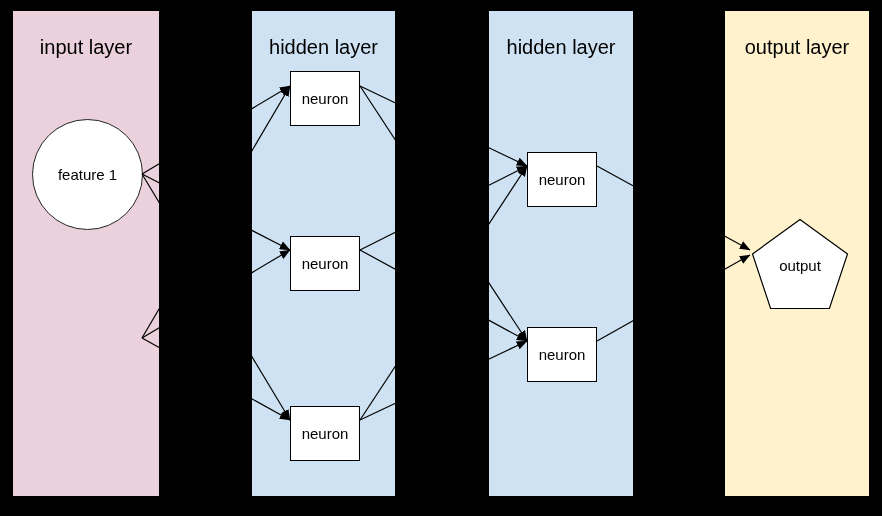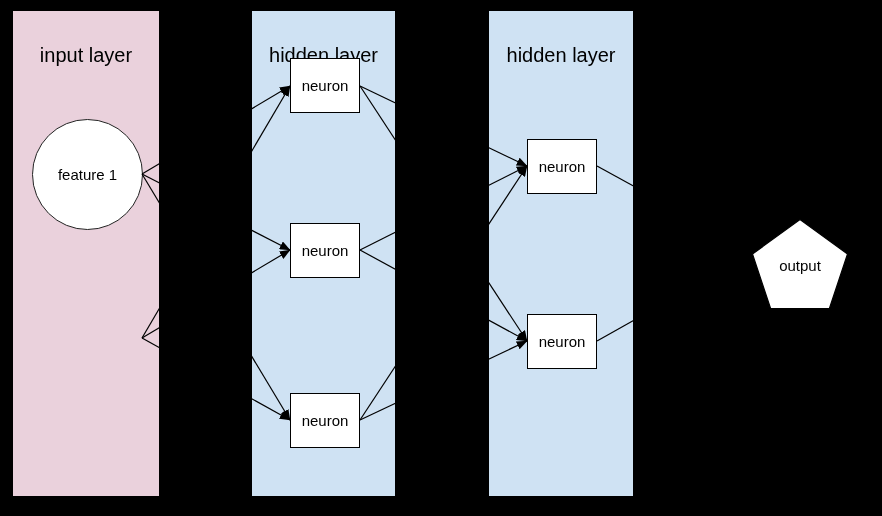--- a/index.html
+++ b/index.html
@@ -14,21 +14,21 @@
   .panel {
     position: absolute;
     top: 11px;
     height: 485px;
   }
   .panel.input   { left: 13px;  width: 146px; background: #EAD1DC; }
   .panel.hidden1 { left: 252px; width: 143px; background: #CFE2F3; }
   .panel.hidden2 { left: 489px; width: 144px; background: #CFE2F3; }
   .panel.output  { left: 725px; width: 144px; background: #FFF2CC; }
   .panel h2 {
-    margin: 16px;
+    margin: 8px;
     padding-top: 17px;
     text-align: center;
     font-size: 20px;
     font-weight: 400;
     color: #000;
   }
   .node {
     position: absolute;
     display: flex;
     align-items: center;
@@ -40,20 +40,21 @@
     z-index: 2;
   }
   .node.circle {
     width: 111px; height: 111px;
     border: 1px solid #222;
     border-radius: 50%;
   }
   .node.rect {
     width: 70px; height: 55px;
     border: 1px solid #000;
+    margin-top: 13px;
   }
   .circle.f1 { left: 32px; top: 119px; }
   .circle.f2 { left: 32px; top: 282px; }
   .rect.h1n1 { left: 290px; top: 58px; }
   .rect.h1n2 { left: 290px; top: 223px; }
   .rect.h1n3 { left: 290px; top: 393px; }
   .rect.h2n1 { left: 527px; top: 139px; }
   .rect.h2n2 { left: 527px; top: 314px; }
   .node.pentagon {
     left: 750px; top: 218px;
@@ -83,20 +84,23 @@
 <div class="stage">
 
   <section class="panel input">
     <h2>input layer</h2>
   </section>
   <section class="panel hidden1">
     <h2>hidden layer</h2>
   </section>
   <section class="panel hidden2">
     <h2>hidden layer</h2>
+  </section>
+  <section class="panel output">
+    <h2>output layer</h2>
   </section>
 
   <div class="node circle f1">
     <span>feature 1</span>
   </div>
 
   <div class="node rect h1n1">
     <span>neuron</span>
   </div>
   <div class="node rect h1n2">

